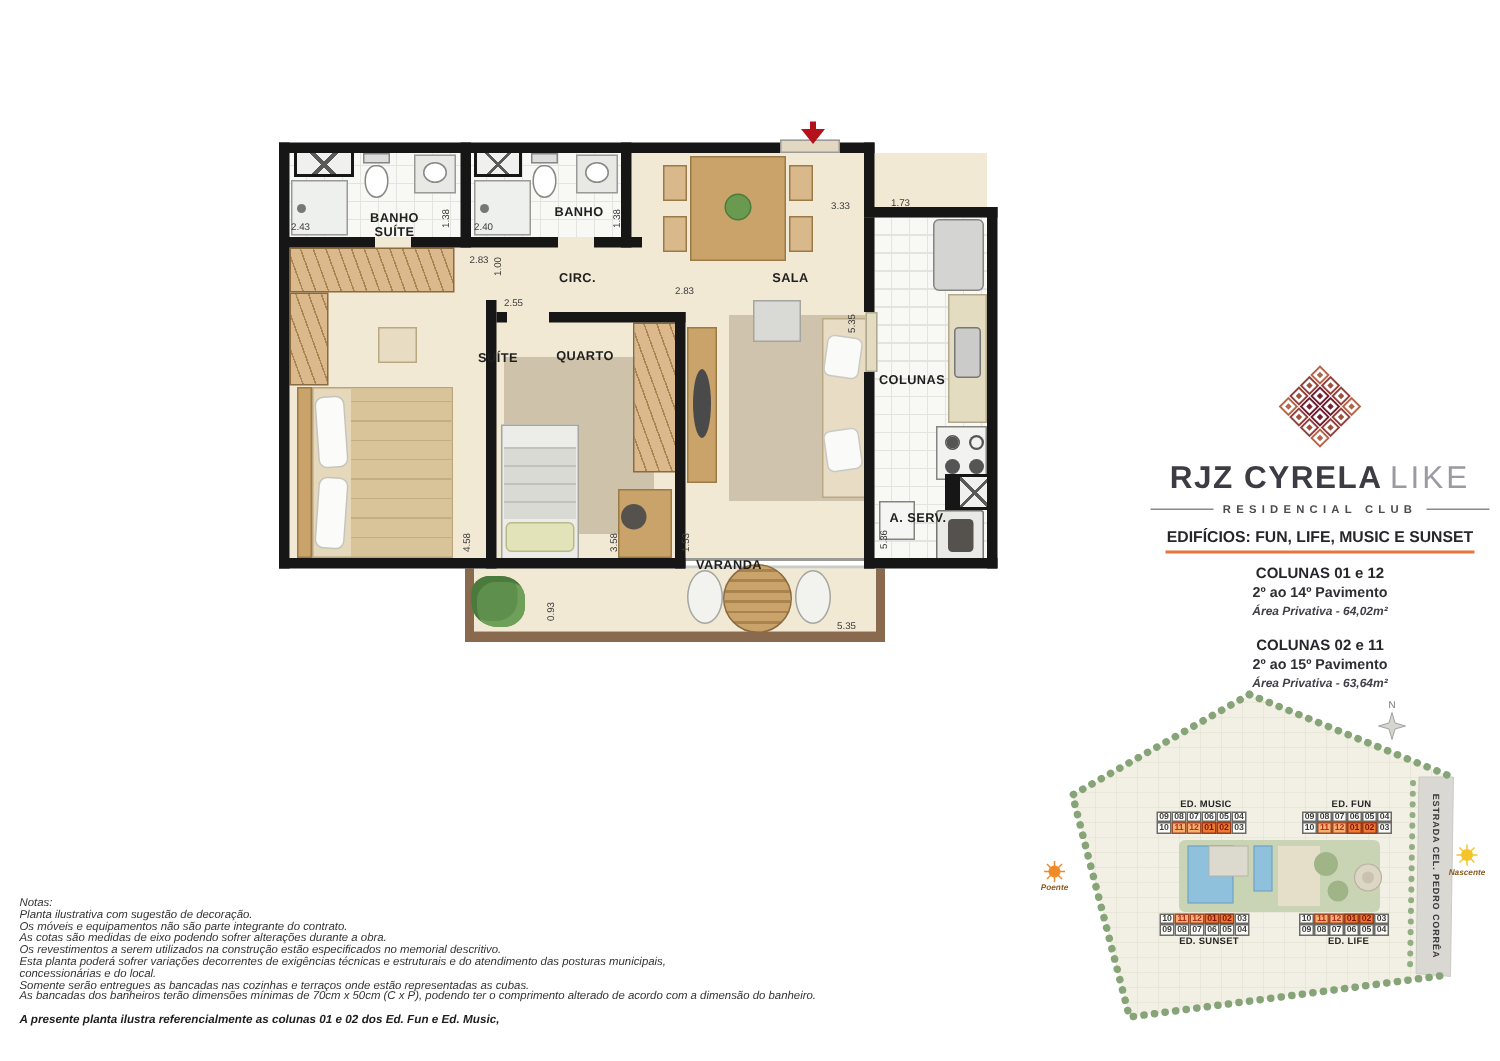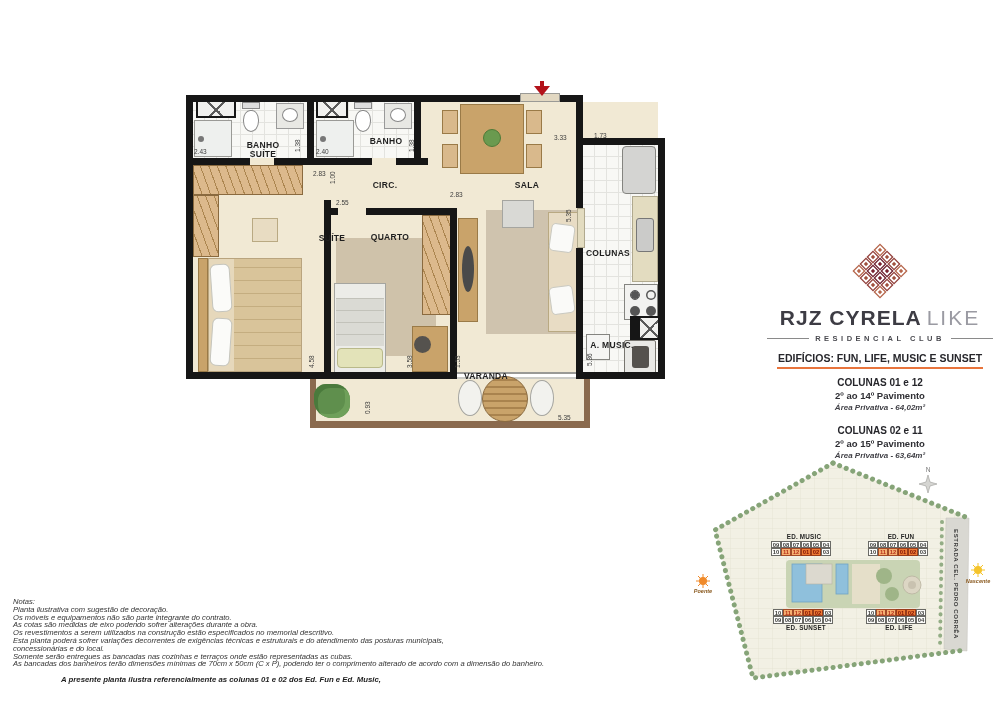--- a/index.html
+++ b/index.html
@@ -54,21 +54,21 @@
   .bldg-lab{font-size:6.3px;font-weight:bold;color:#262626;text-align:center;letter-spacing:.2px;line-height:8px;}
   .cellrow{display:flex;}
   .cell{width:10px;height:7.4px;line-height:7.6px;font-size:5.8px;font-weight:bold;text-align:center;background:#fdfdfb;border:.5px solid #6a6a66;color:#3a3a38;box-sizing:border-box;}
   .cell-light{background:#f6b071;color:#b5301c;border-color:#a34a28;}
   .cell-dark{background:#ee7b35;color:#7e1206;border-color:#993c1a;}
 
   
   .notes{position:absolute;left:13px;top:598px;width:640px;font-style:italic;}
   .nline{font-size:7.6px;line-height:7.8px;color:#333;white-space:nowrap;}
   .nbold{font-size:7.8px;line-height:9.4px;color:#1d1d1d;font-weight:bold;white-space:nowrap;}
-  .nbold.first{margin-top:7px;margin-left:48px;}
+  .nbold.first{margin-top:7px;}
 </style>
 </head>
 <body>
 
 <div class="page">
 
   <div class="plan">
 
     <div class="cream" style="left:7px;top:14px;width:465px;height:270px;"></div>
     <div class="tile" style="left:7px;top:14px;width:228px;height:56px;"></div>
@@ -174,21 +174,21 @@
       <div class="tri"></div>
     </div>
 
     <div class="rlabel wrap" style="left:77px;top:62px;">BANHO SUÍTE</div>
     <div class="rlabel" style="left:200px;top:53px;">BANHO</div>
     <div class="rlabel" style="left:199px;top:97px;">CIRC.</div>
     <div class="rlabel" style="left:341px;top:97px;">SALA</div>
     <div class="rlabel" style="left:110px;top:150px;margin-left:36px;">SUÍTE</div>
     <div class="rlabel" style="left:204px;top:149px;">QUARTO</div>
     <div class="rlabel" style="left:422px;top:165px;">COLUNAS</div>
-    <div class="rlabel" style="left:426px;top:257px;">A. MUSIC.</div>
+    <div class="rlabel" style="left:426px;top:257px;">A. SERV.</div>
     <div class="rlabel" style="left:300px;top:288px;">VARANDA</div>
 
     <span class="dim" style="left:8px;top:60px;">2.43</span>
     <span class="dim vert" style="left:108px;top:64px;">1.38</span>
     <span class="dim" style="left:130px;top:60px;">2.40</span>
     <span class="dim vert" style="left:222px;top:64px;">1.38</span>
     <span class="dim" style="left:127px;top:82px;">2.83</span>
     <span class="dim vert" style="left:143px;top:96px;">1.00</span>
     <span class="dim" style="left:150px;top:111px;">2.55</span>
     <span class="dim" style="left:264px;top:103px;">2.83</span>

